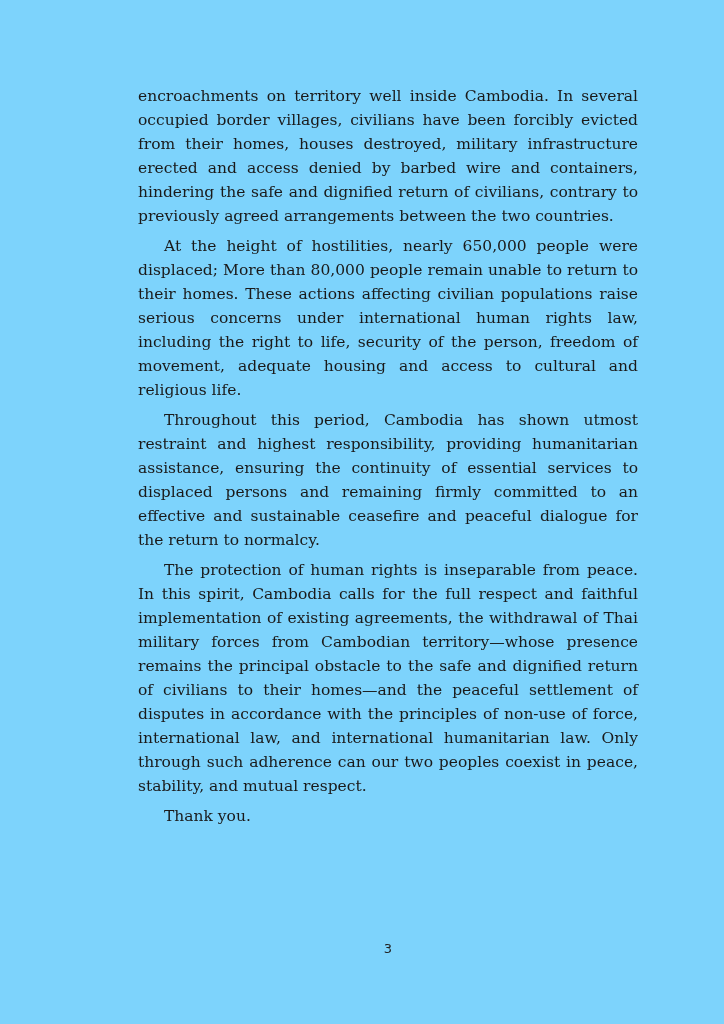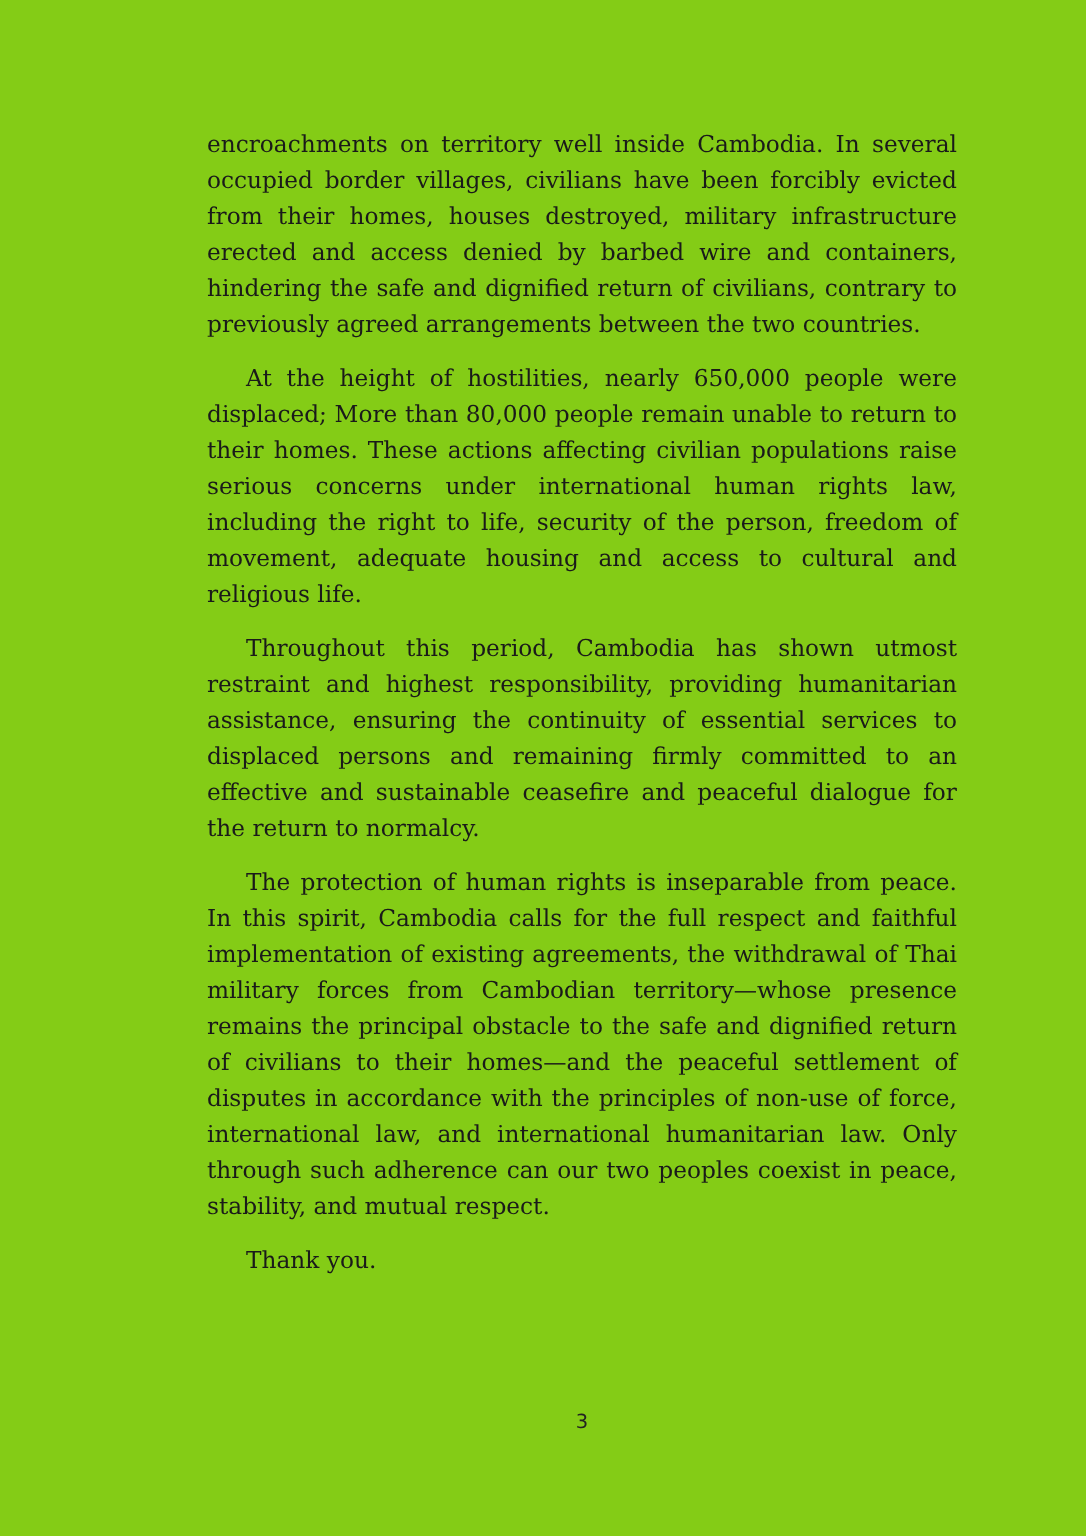--- a/index.html
+++ b/index.html
@@ -9,40 +9,39 @@
   }
   body {
     width: 724px;
     height: 1024px;
     position: relative;
     overflow: hidden;
   }
   .document-page {
     position: absolute;
     inset: 0;
-    background: #84cc16;
+    background: #7dd3fc;
   }
   .text-block {
     position: absolute;
     left: 138px;
     top: 84px;
     width: 500px;
     font-family: "DejaVu Serif", "Liberation Serif", serif;
     font-size: 15.5px;
     line-height: 24px;
     color: #1a1a1a;
   }
   .text-block p {
     margin: 0 0 6px 0;
     text-align: justify;
     text-justify: inter-word;
   }
   .text-block p.indent {
     text-indent: 26px;
-    margin-top: 12px;
   }
   .text-block p.closing {
     text-align: left;
   }
   .page-number {
     position: absolute;
     left: 138px;
     top: 941px;
     width: 500px;
     text-align: center;

